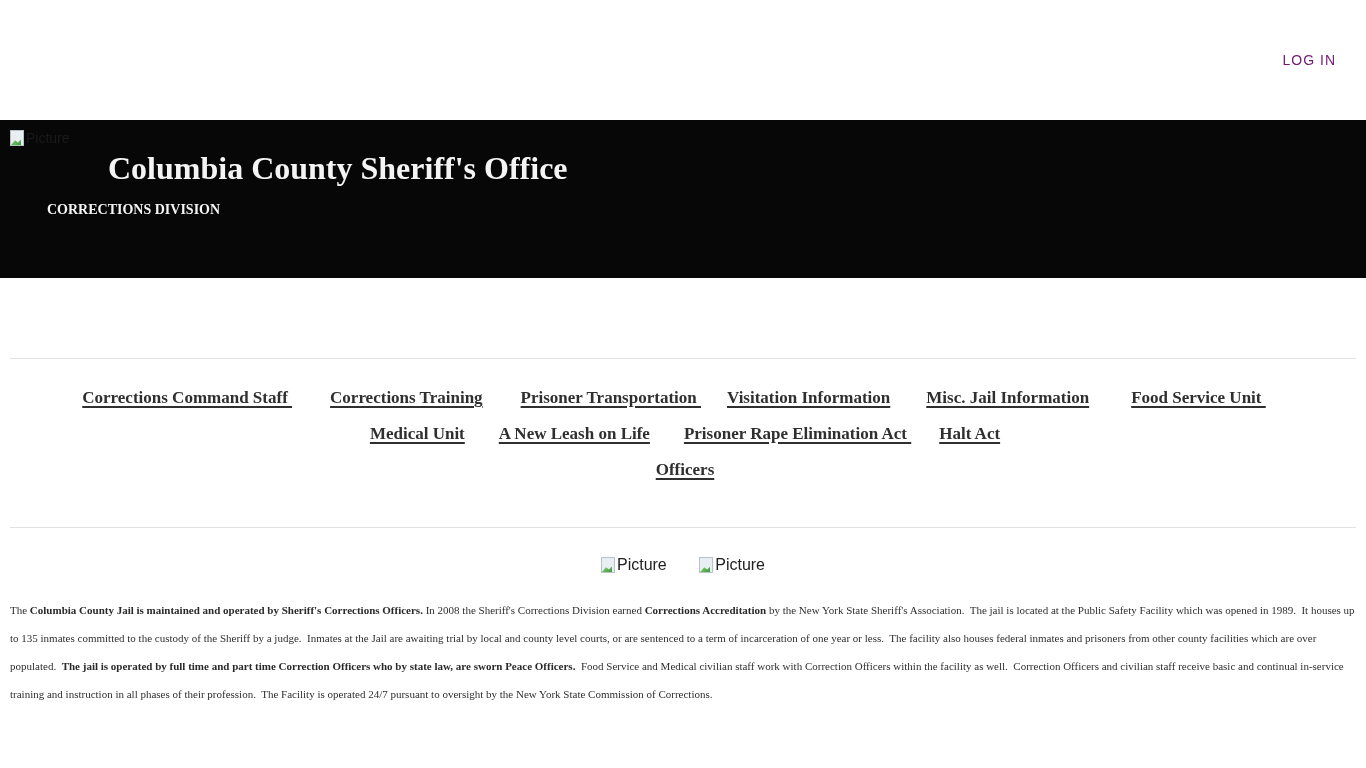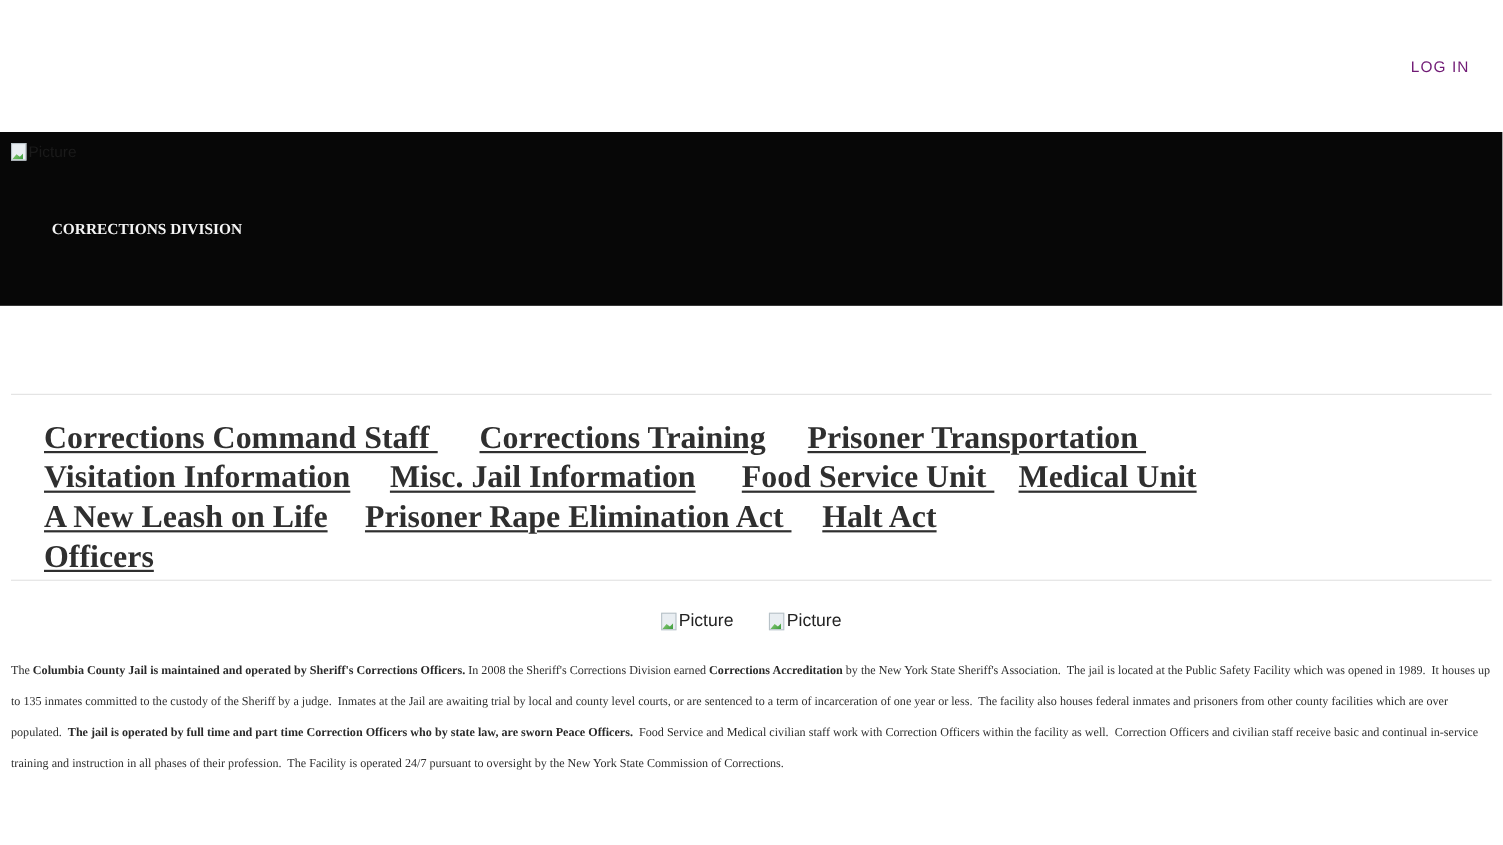--- a/index.html
+++ b/index.html
@@ -87,24 +87,24 @@
       position: absolute;
       left: 10px;
       width: 1346px;
       height: 1px;
       background: #e2e2e2;
     }
     .nav {
       position: absolute;
       left: 40px; top: 380px;
       width: 1290px;
-      text-align: left;
+      text-align: center;
       font-family: "Liberation Serif", serif;
       font-weight: bold;
-      font-size: 29px;
+      font-size: 17px;
       line-height: 36px;
       color: #2f2f2f;
     }
     .nav a {
       color: #2f2f2f;
       text-decoration: underline;
       text-decoration-thickness: 2px;
       text-underline-offset: 3px;
       cursor: pointer;
       white-space: pre;
@@ -145,20 +145,21 @@
 </div>
 
 <div class="banner">
   <div class="broken-img">
     <span class="broken-glyph">
         <span class="page"></span>
         <span class="hill"></span>
       </span>
     <span>Picture</span>
   </div>
+  <div class="banner-title">Columbia County Sheriff's Office</div>
   <div class="banner-sub">CORRECTIONS DIVISION</div>
 </div>
 
 <div class="divider" style="top:358px;"></div>
 
 <div class="nav">
   <a>Corrections Command Staff </a><span class="gap" style="width:38px"></span><a>Corrections Training</a><span class="gap" style="width:38px"></span><a>Prisoner Transportation </a><span class="gap" style="width:26px"></span><a>Visitation Information</a><span class="gap" style="width:36px"></span><a style="white-space:normal">Misc. Jail Information</a><span class="gap" style="width:42px"></span><a>Food Service Unit </a><span class="gap" style="width:22px"></span><a>Medical Unit</a><span class="gap" style="width:34px"></span><a>A New Leash on Life</a><span class="gap" style="width:34px"></span><a>Prisoner Rape Elimination Act </a><span class="gap" style="width:28px"></span><a>Halt Act</a><br>
   <a>Officers</a>
 </div>
 

